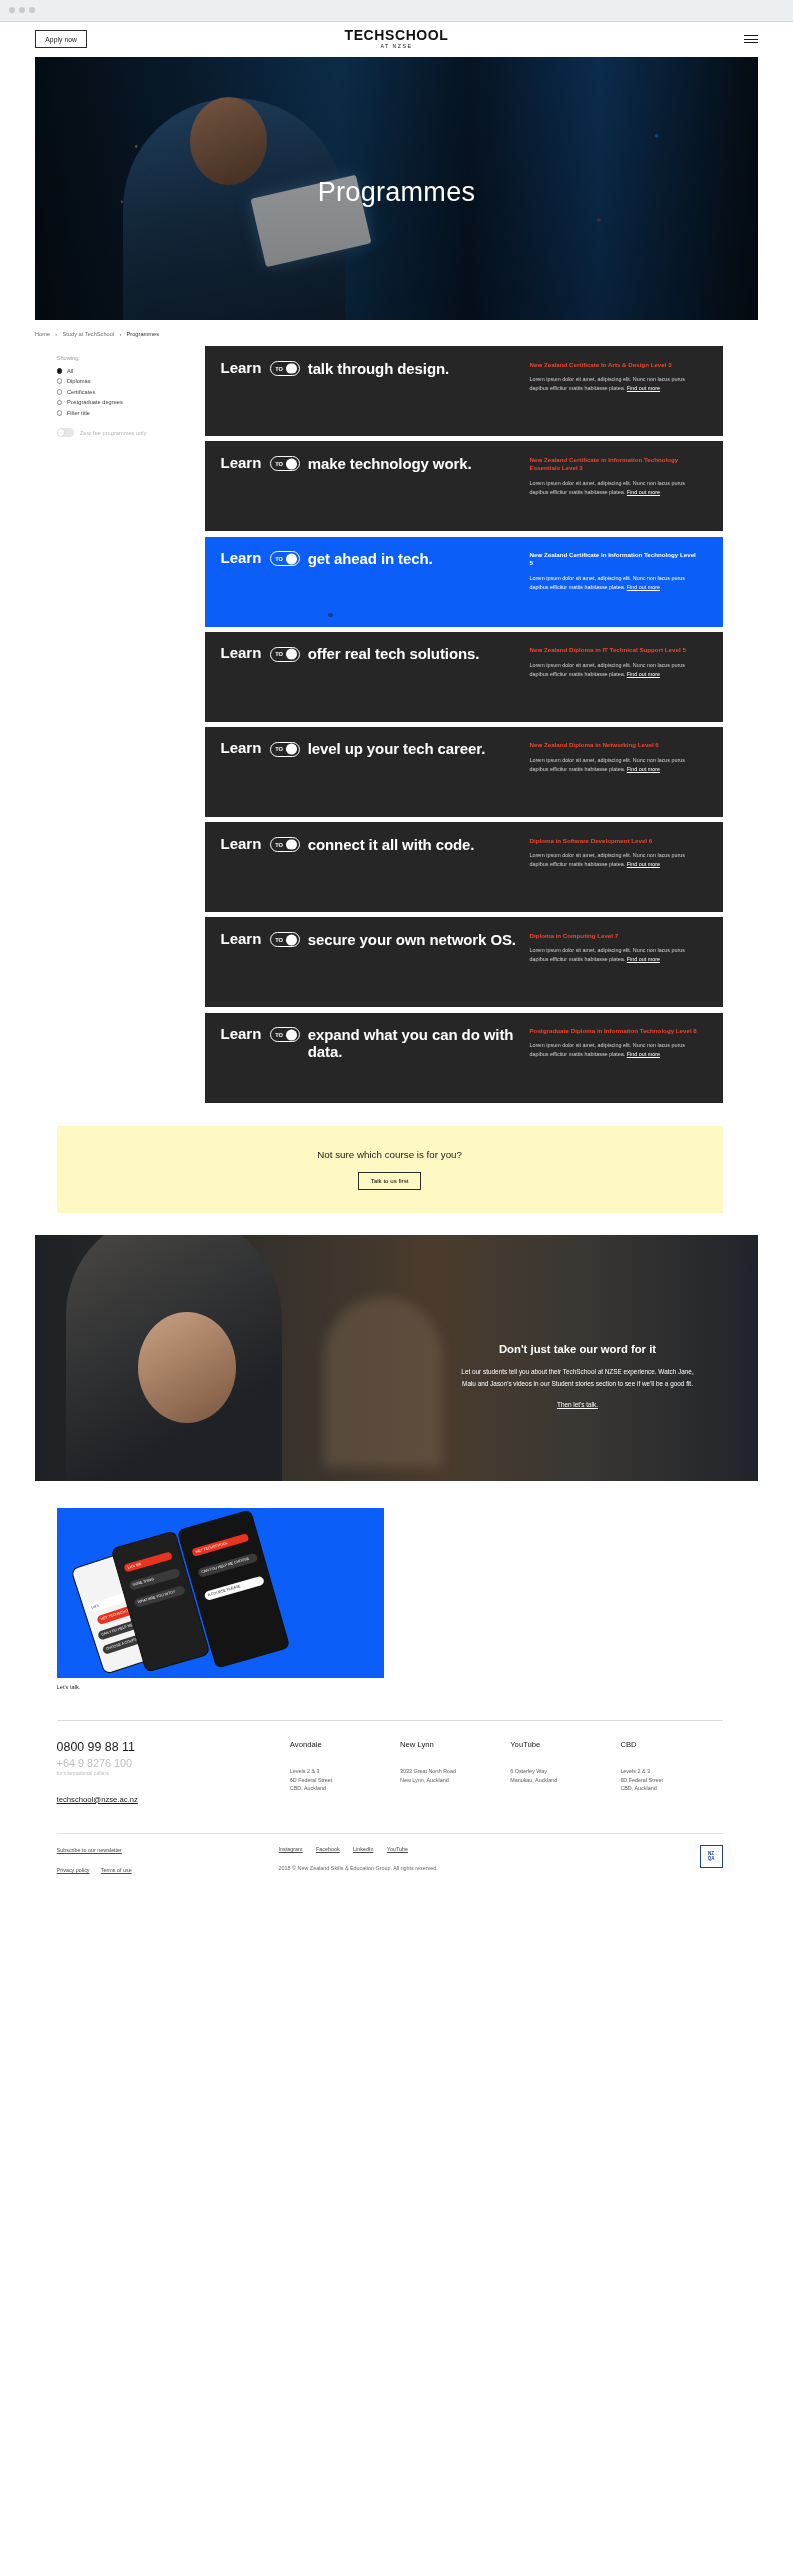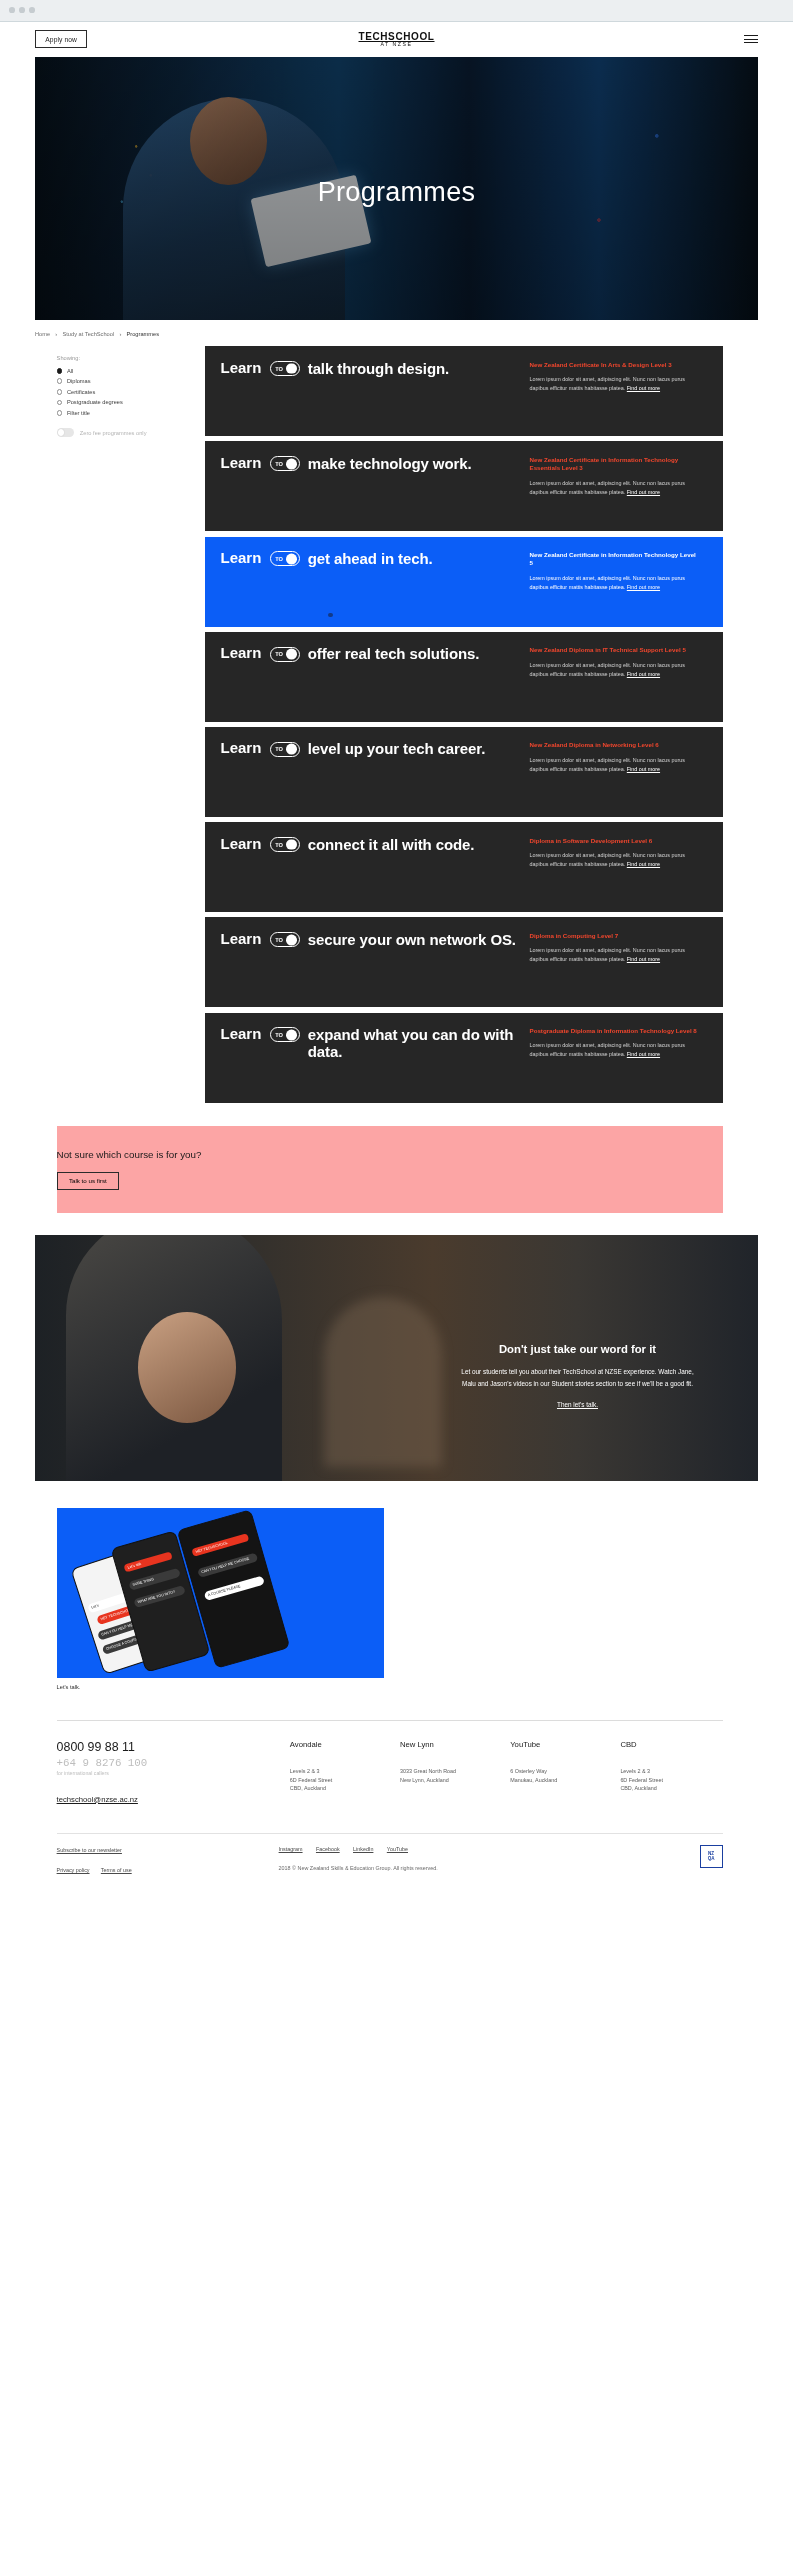--- a/index.html
+++ b/index.html
@@ -57,25 +57,24 @@
     letter-spacing: 0.1px;
   }
   .logo {
     position: absolute;
     left: 50%;
     transform: translateX(-50%);
     text-align: center;
     line-height: 1.12;
   }
   .logo-main {
-    font-size: 10px;
+    font-size: 14px;
     font-weight: bold;
     letter-spacing: 0.6px;
     color: #111;
-    text-decoration: underline;
   }
   .logo-sub {
     font-size: 5.2px;
     letter-spacing: 1.5px;
     color: #111;
   }
   .burger { width: 14.4px; display: flex; flex-direction: column; gap: 2.6px; cursor: pointer; }
   .burger span { display: block; height: 1px; background: #1b1b1b; width: 100%; }
 
   
@@ -199,24 +198,24 @@
     position: absolute; left: 123px; top: 76px;
     width: 4.6px; height: 4.6px; border-radius: 50%;
     background: #123a88;
   }
 
   
   .notsure {
     margin: 18.5px 0 0 21.6px;
     width: 666px;
     height: 87px;
-    background: #fca5a5;
+    background: #fef9c3;
     display: flex;
     flex-direction: column;
-    align-items: flex-start;
+    align-items: center;
     justify-content: center;
     gap: 11.3px;
   }
   .notsure-title { font-size: 9.8px; color: #1b1b1b; }
   .talk-btn {
     border: 0.5px solid #2b2b2b;
     background: transparent;
     font-size: 6.2px;
     padding: 4.6px 11.3px;
     cursor: pointer;
@@ -294,21 +293,21 @@
     position: absolute; left: 50%; top: 56%; transform: translate(-50%,-50%);
     color: #ffffff; font-size: 19px; font-weight: bold; white-space: nowrap;
   }
   .promo-caption { font-size: 5.7px; color: #2b2b2b; margin-top: 6.7px; }
 
   
   footer { margin: 30px 0 0 21.6px; width: 666px; border-top: 0.5px solid #dcdcdc; padding-top: 18.5px; }
   .foot-top { display: flex; gap: 8px; }
   .foot-contact { width: 227px; }
   .phone-main { font-size: 12.4px; color: #1b1b1b; }
-  .phone-intl { font-size: 10.8px; color: #bdbdbd; margin-top: 3.1px; font-family: Liberation Mono, monospace; }
+  .phone-intl { font-size: 10.8px; color: #bdbdbd; margin-top: 3.1px; }
   .phone-note { font-size: 5.2px; color: #bdbdbd; margin-top: 1px; }
   .email { font-size: 7.7px; color: #1b1b1b; text-decoration: underline; margin-top: 18.5px; display: inline-block; }
   .addr-col { width: 103px; }
   .addr-city { font-size: 7.7px; color: #1b1b1b; margin-bottom: 18px; }
   .addr-line { font-size: 5.4px; color: #5c5c5c; line-height: 1.6; }
   .foot-bottom {
     margin-top: 29px; border-top: 0.5px solid #e2e2e2; padding-top: 11.3px;
     display: flex; align-items: flex-start; justify-content: space-between;
   }
   .foot-links-left { width: 222px; }

